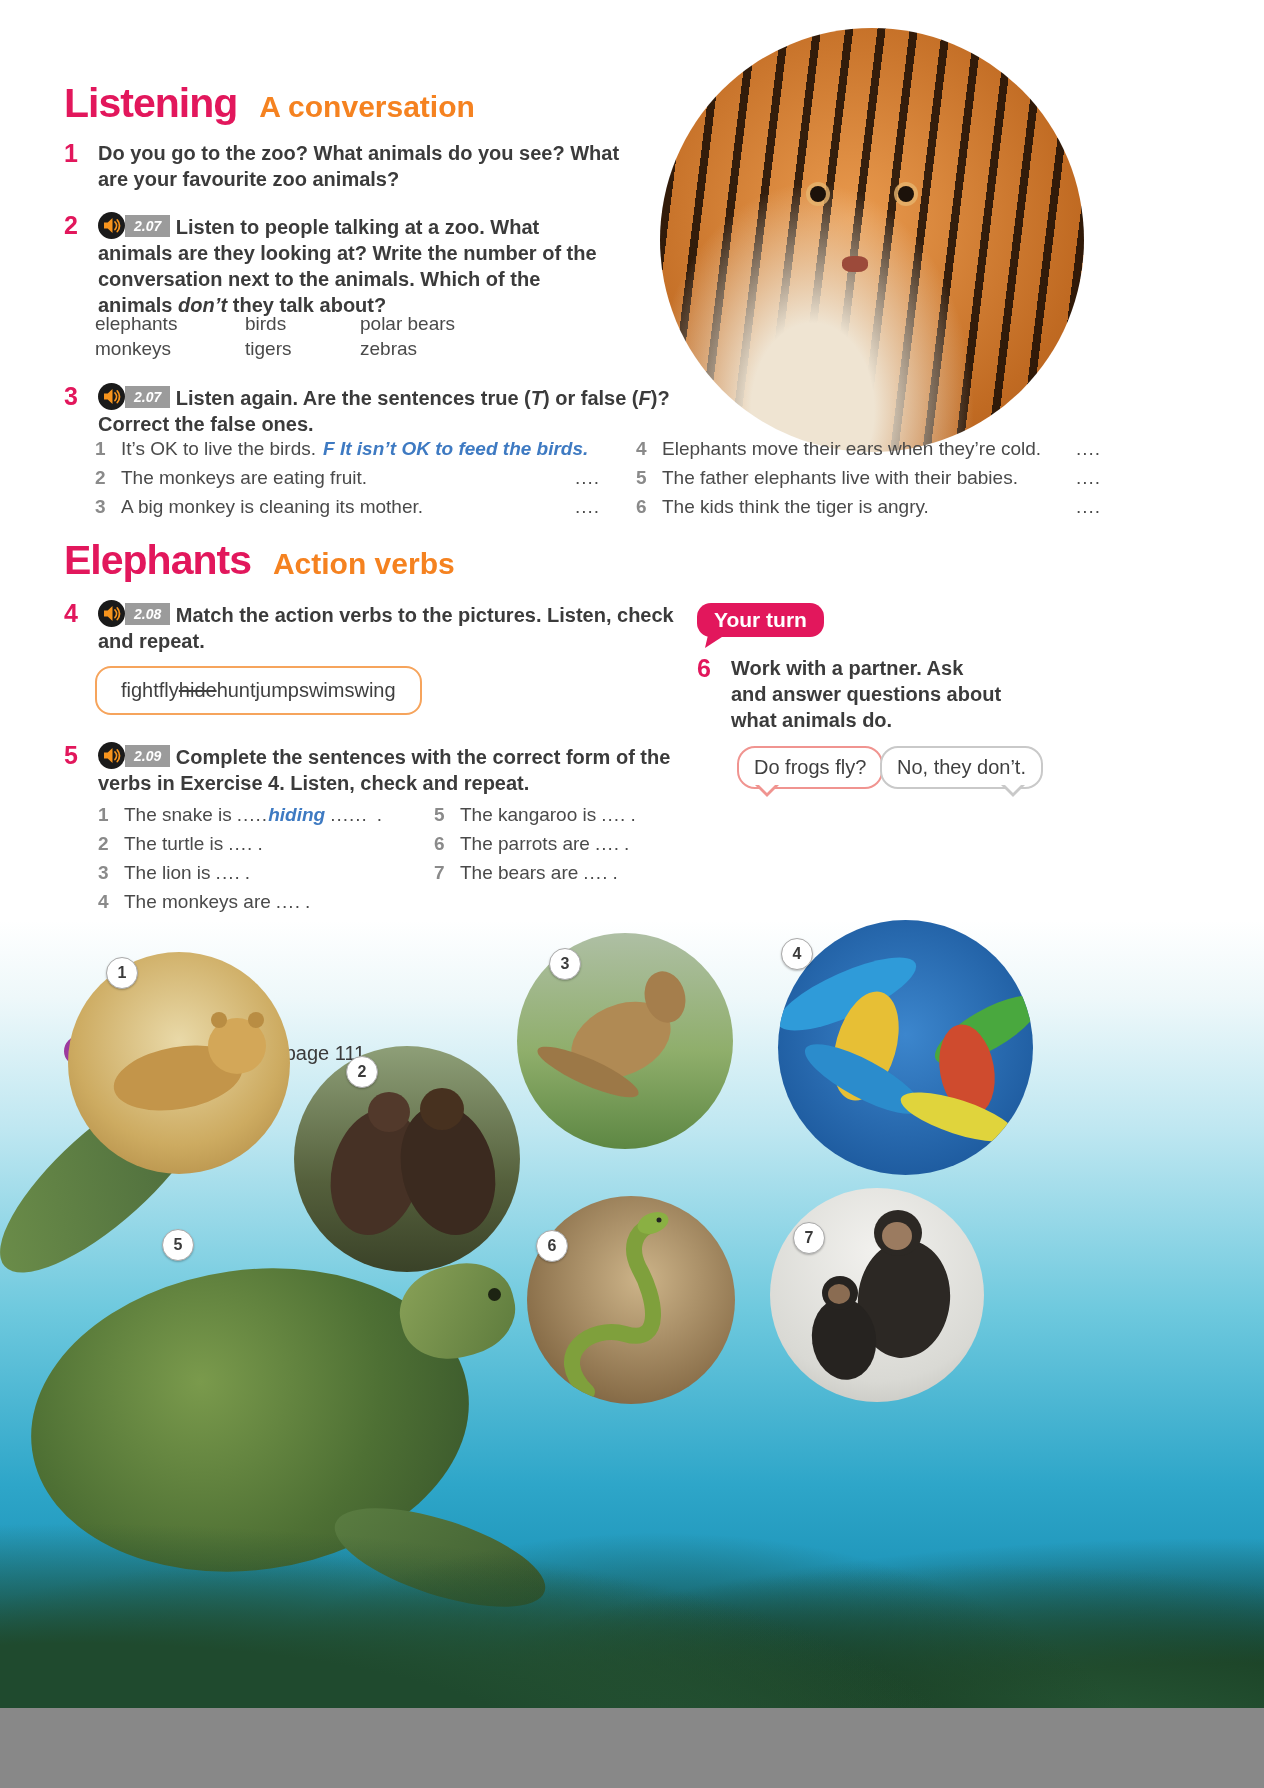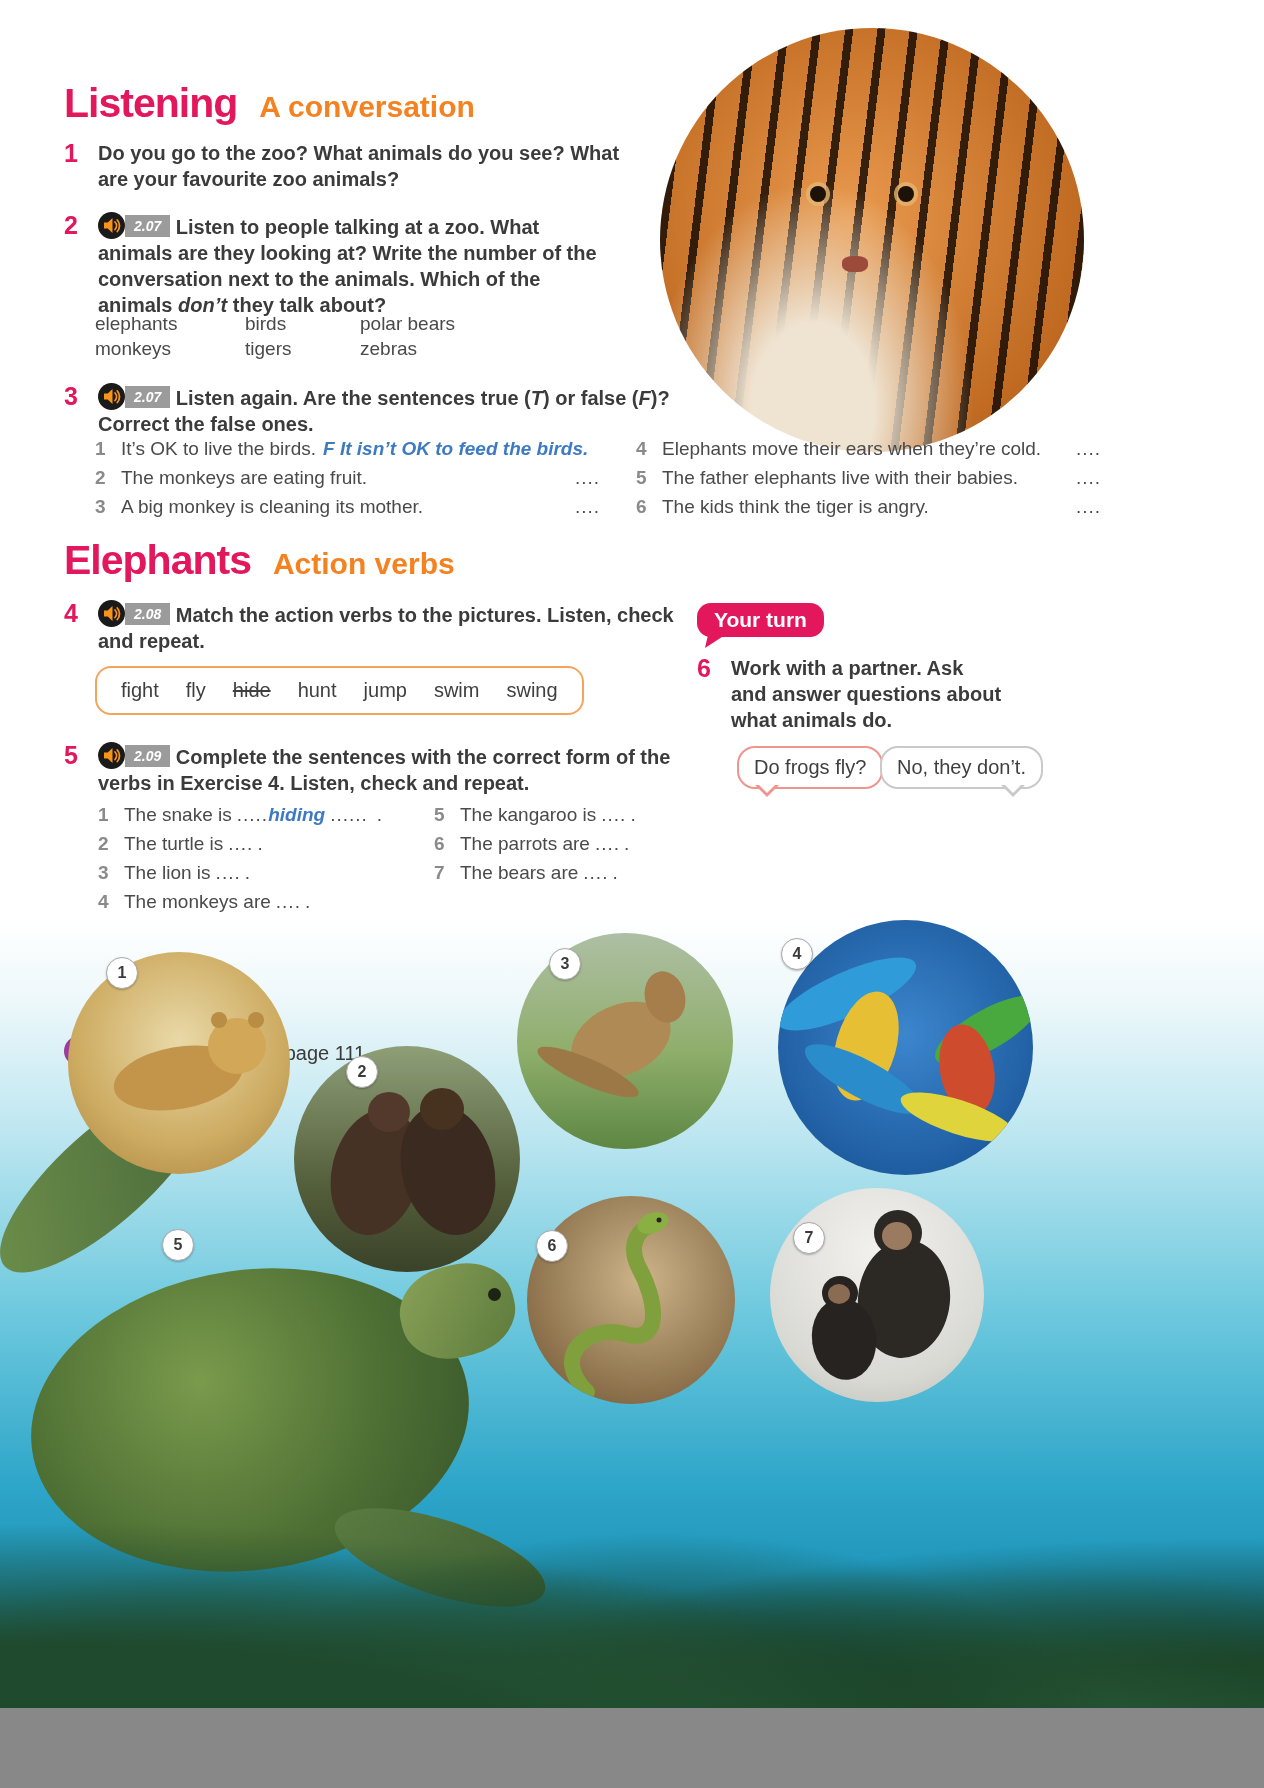--- a/index.html
+++ b/index.html
@@ -22,21 +22,21 @@
   .item-num{color:#8a8a8a;font-weight:bold;width:26px;flex:none;}
   .dots{margin-left:auto;letter-spacing:1px;color:#4a4a4a;white-space:nowrap;}
   .dots-inline{letter-spacing:1px;color:#4a4a4a;margin-left:5px;white-space:nowrap;}
   .hand{color:#3e7ac2;font-style:italic;font-weight:bold;}
   .cols{display:flex;gap:36px;}
   
   .word-grid{position:absolute;display:grid;grid-template-columns:150px 115px 160px;row-gap:3px;
              font-size:19px;color:#4a4a4a;}
   
   .verb-box{position:absolute;border:2px solid #f6a45c;border-radius:16px;padding:11px 24px;
-            display:flex;gap:27px;font-size:20px;color:#3f3f3f;background:#fff;}
+            display:flex;font-size:20px;color:#3f3f3f;background:#fff;}
   .st{text-decoration:line-through;}
   
   .yt-badge{position:absolute;background:#e2175c;color:#fff;font-weight:bold;font-size:21px;
             padding:5px 17px;border-radius:14px;}
   .yt-badge::after{content:"";position:absolute;left:8px;bottom:-11px;width:20px;height:13px;
             background:#e2175c;clip-path:polygon(0 100%,15% 0,100% 0);}
   
   .bubble{position:absolute;background:#fff;border-radius:18px;padding:8px 15px;font-size:20px;
           color:#3f3f3f;white-space:nowrap;}
   .bubble::before{content:"";position:absolute;bottom:-22px;width:0;height:0;border:12px solid transparent;}

